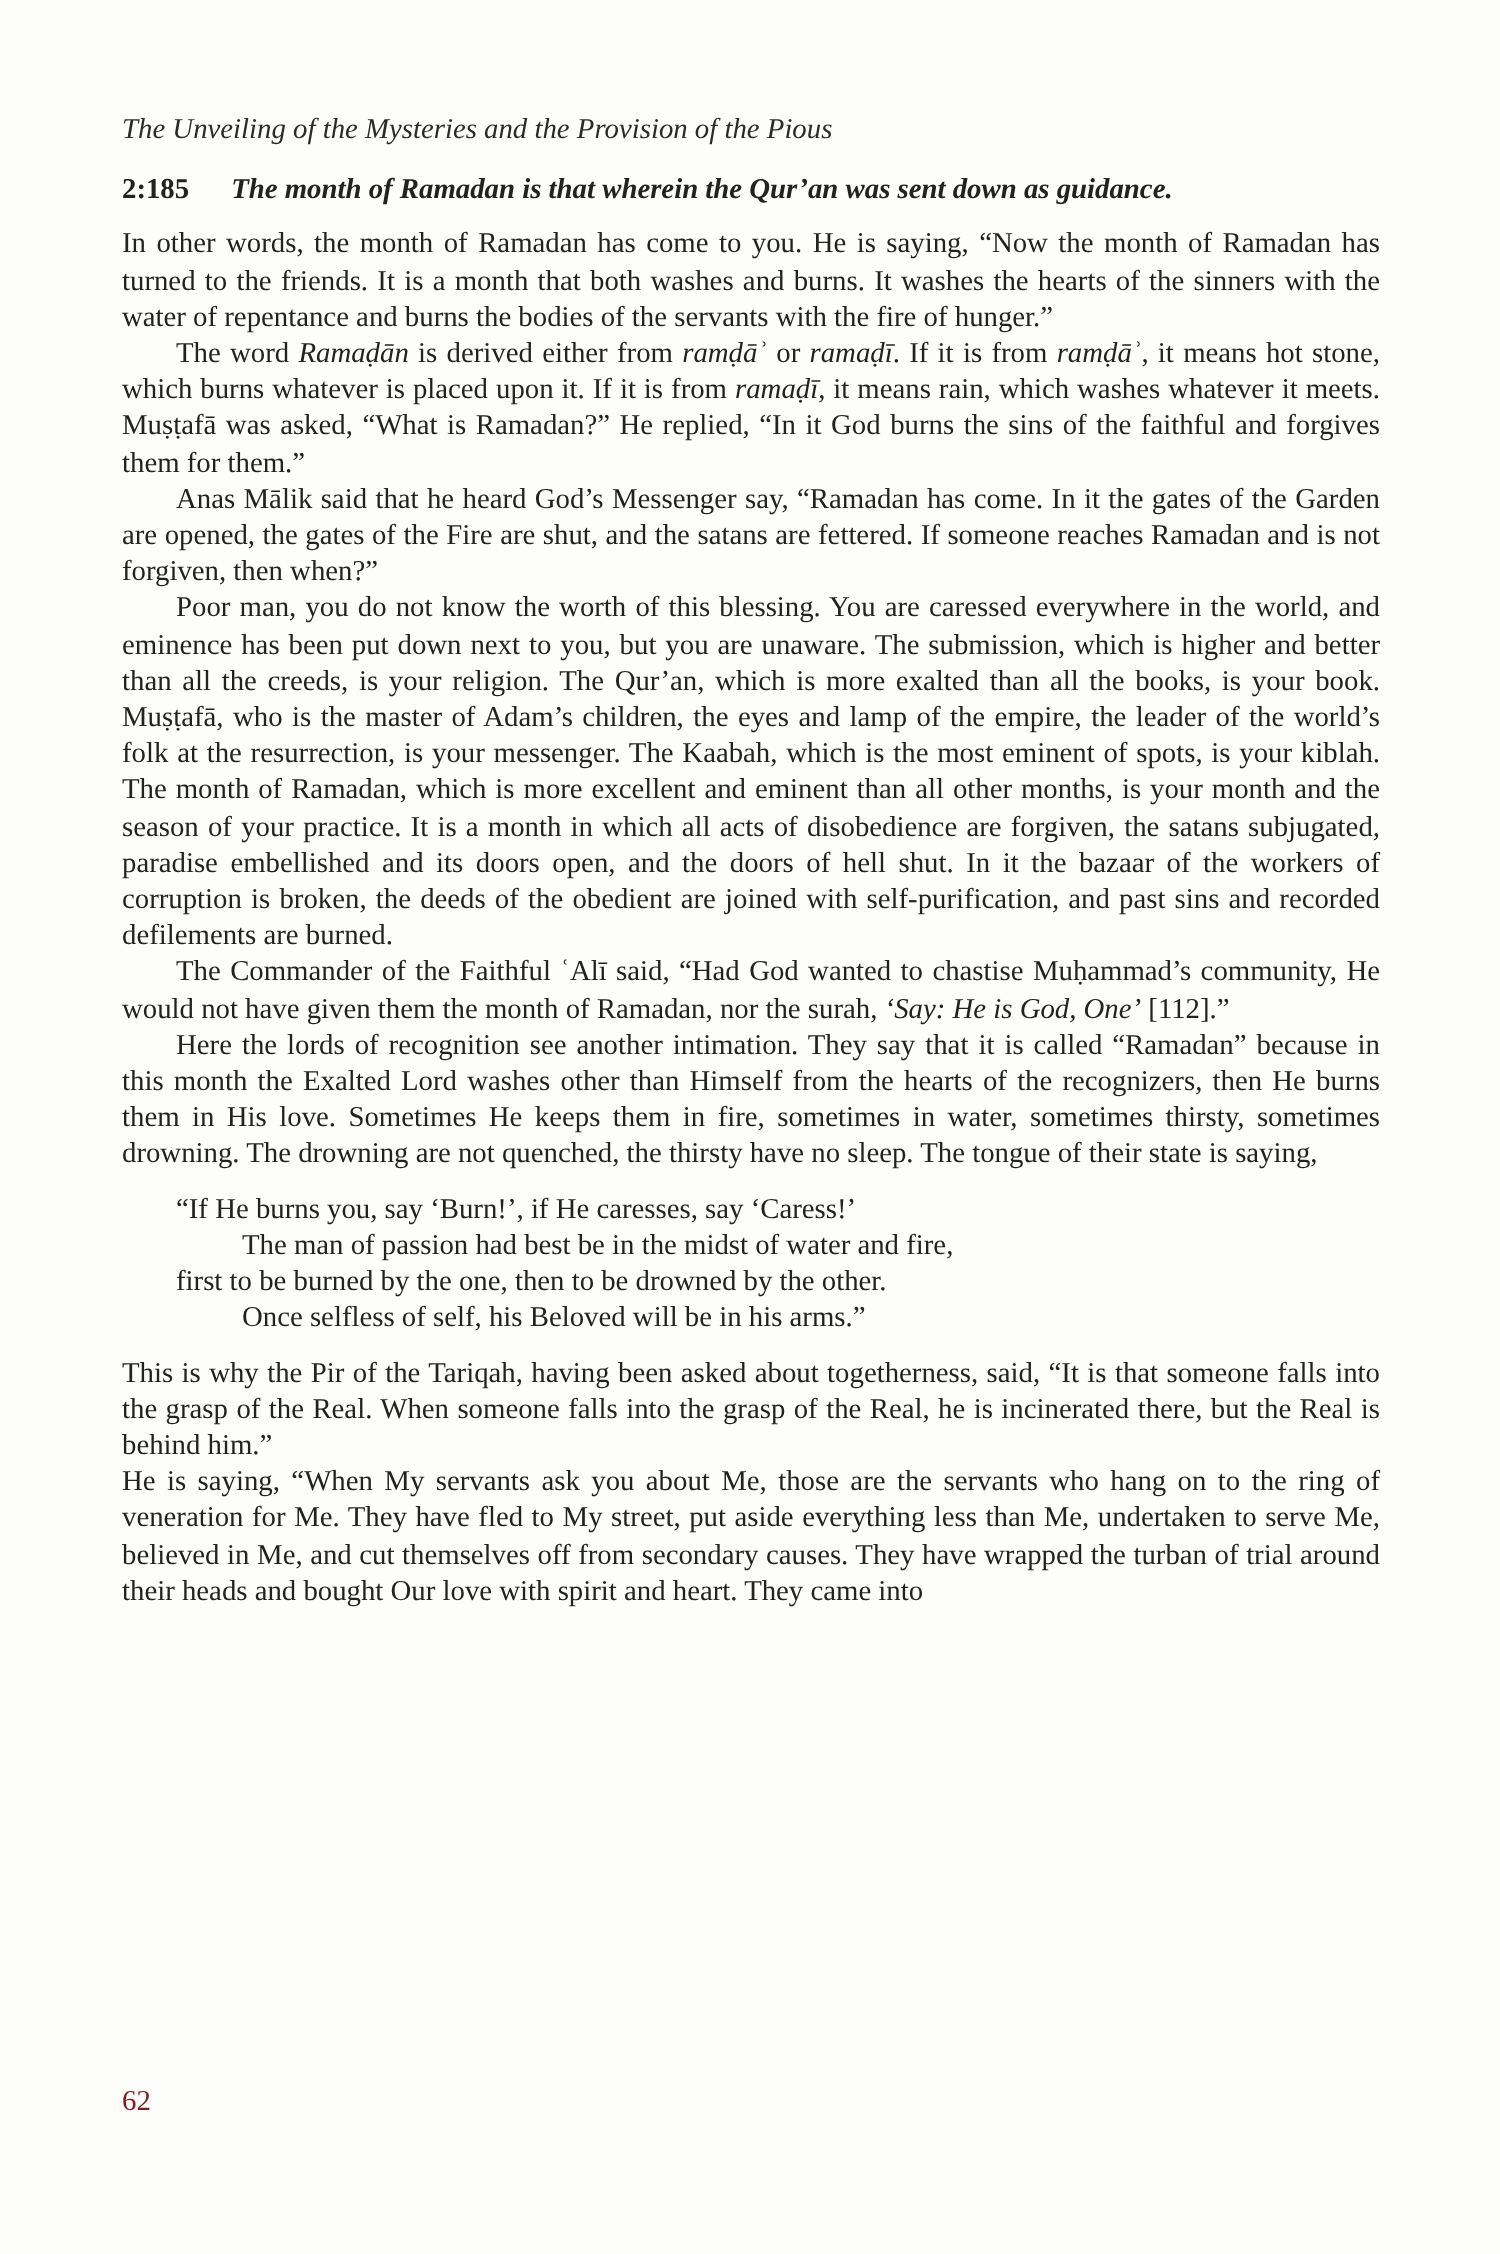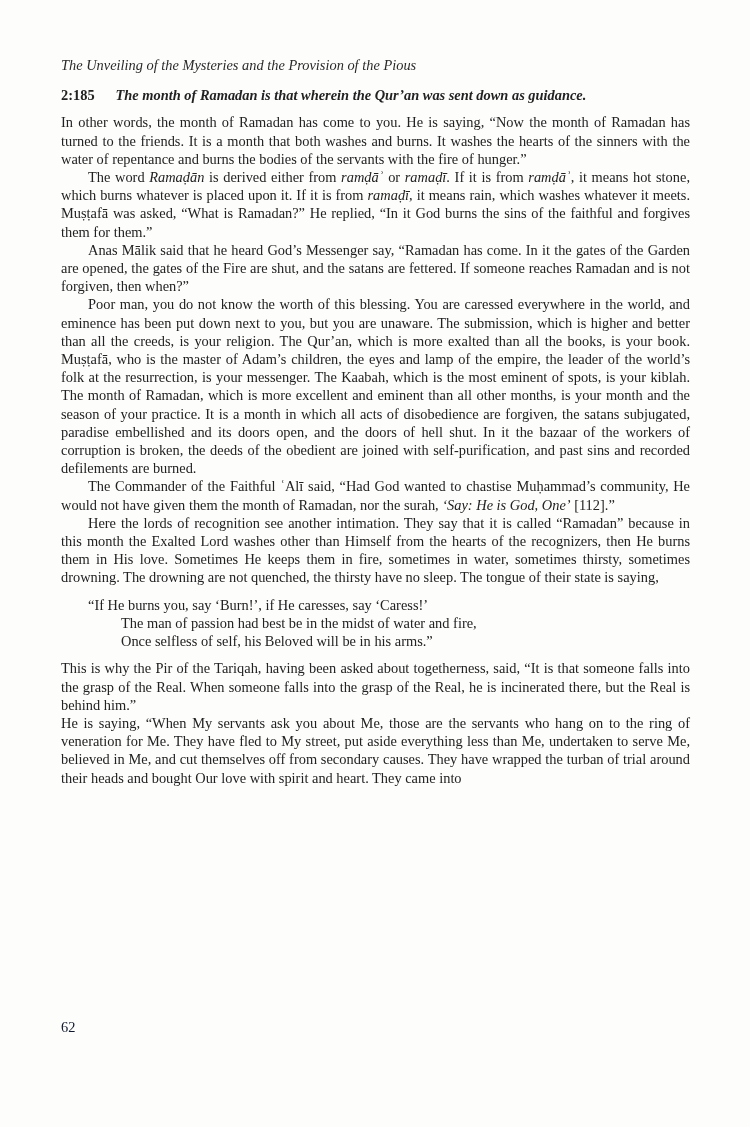--- a/index.html
+++ b/index.html
@@ -49,23 +49,23 @@
     text-indent: 27px;
   }
   .poem {
     margin: 9px 0;
   }
   .poem-line.lvl1 { padding-left: 27px; }
   .poem-line.lvl2 { padding-left: 60px; }
   .page-number {
     position: absolute;
     left: 61px;
-    top: 1018px;
+    top: 1042px;
     font-size: 14.4px;
-    color: #0f172a;
+    color: #7f1d1d;
   }
 </style>
 </head>
 <body>
 
 <div class="page">
   <header>
     <div class="running-head">The Unveiling of the Mysteries and the Provision of the Pious</div>
   </header>
 
@@ -73,20 +73,21 @@
       <p class="verse-heading"><span class="verse-num">2:185</span><span class="verse-text">The month of Ramadan is that wherein the Qur’an was sent down as guidance.</span></p>
       <p class="body-para"><span>In other words, the month of Ramadan has come to you.  He is saying, “Now the month of Ramadan has turned to the friends.  It is a month that both washes and burns.  It washes the hearts of the sinners with the water of repentance and burns the bodies of the servants with the fire of hunger.”</span></p>
       <p class="body-para indented"><span>The word </span><i>Ramaḍān</i><span> is derived either from </span><i>ramḍāʾ</i><span> or </span><i>ramaḍī</i><span>.  If it is from </span><i>ramḍāʾ</i><span>, it means hot stone, which burns whatever is placed upon it.  If it is from </span><i>ramaḍī</i><span>, it means rain, which washes whatever it meets.  Muṣṭafā was asked, “What is Ramadan?”  He replied, “In it God burns the sins of the faithful and forgives them for them.”</span></p>
       <p class="body-para indented"><span>Anas Mālik said that he heard God’s Messenger say, “Ramadan has come. In it the gates of the Garden are opened, the gates of the Fire are shut, and the satans are fettered.  If someone reaches Ramadan and is not forgiven, then when?”</span></p>
       <p class="body-para indented"><span>Poor man, you do not know the worth of this blessing.  You are caressed everywhere in the world, and eminence has been put down next to you, but you are unaware.  The submission, which is higher and better than all the creeds, is your religion.  The Qur’an, which is more exalted than all the books, is your book.  Muṣṭafā, who is the master of Adam’s children, the eyes and lamp of the empire, the leader of the world’s folk at the resurrection, is your messenger.  The Kaabah, which is the most eminent of spots, is your kiblah.  The month of Ramadan, which is more excellent and eminent than all other months, is your month and the season of your practice.  It is a month in which all acts of disobedience are forgiven, the satans subjugated, paradise embellished and its doors open, and the doors of hell shut.  In it the bazaar of the workers of corruption is broken, the deeds of the obedient are joined with self-purification, and past sins and recorded defilements are burned.</span></p>
       <p class="body-para indented"><span>The Commander of the Faithful ʿAlī said, “Had God wanted to chastise Muḥammad’s community, He would not have given them the month of Ramadan, nor the surah, </span><i>‘Say: He is God, One’</i><span> [112].”</span></p>
       <p class="body-para indented"><span>Here the lords of recognition see another intimation.  They say that it is called “Ramadan” because in this month the Exalted Lord washes other than Himself from the hearts of the recognizers, then He burns them in His love.  Sometimes He keeps them in fire, sometimes in water, sometimes thirsty, sometimes drowning.  The drowning are not quenched, the thirsty have no sleep.  The tongue of their state is saying,</span></p>
       <div class="poem">
         <div class="poem-line lvl1">“If He burns you, say ‘Burn!’, if He caresses, say ‘Caress!’</div>
         <div class="poem-line lvl2">The man of passion had best be in the midst of water and fire,</div>
+        <div class="poem-line lvl1">first to be burned by the one, then to be drowned by the other.</div>
         <div class="poem-line lvl2">Once selfless of self, his Beloved will be in his arms.”</div>
       </div>
       <p class="body-para"><span>This is why the Pir of the Tariqah, having been asked about togetherness, said, “It is that someone falls into the grasp of the Real.  When someone falls into the grasp of the Real, he is incinerated there, but the Real is behind him.”</span></p>
       <p class="body-para"><span>He is saying, “When My servants ask you about Me, those are the servants who hang on to the ring of veneration for Me.  They have fled to My street, put aside everything less than Me, undertaken to serve Me, believed in Me, and cut themselves off from secondary causes. They have wrapped the turban of trial around their heads and bought Our love with spirit and heart.  They came into</span></p>
     </main>
 
   <footer>
     <div class="page-number">62</div>
   </footer>
 </div>

